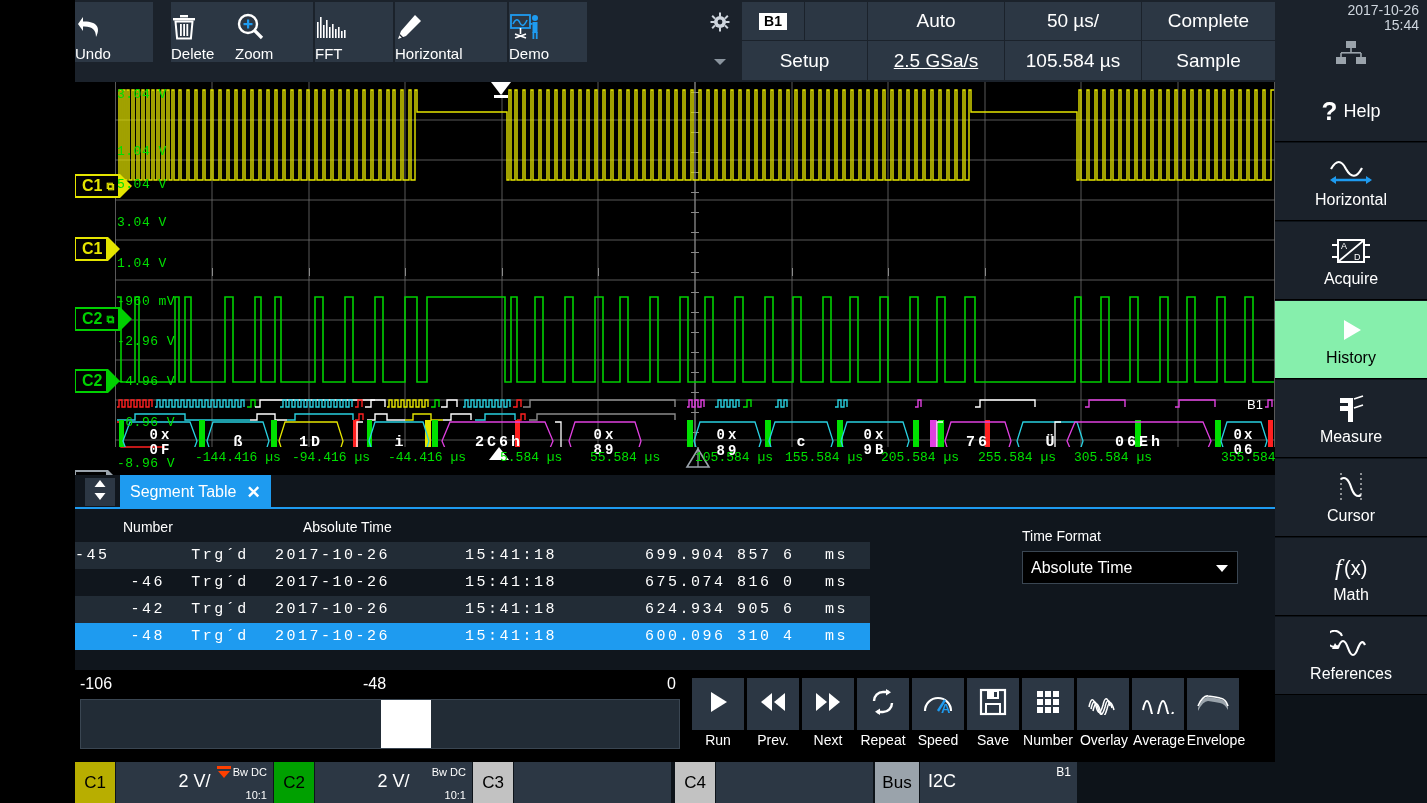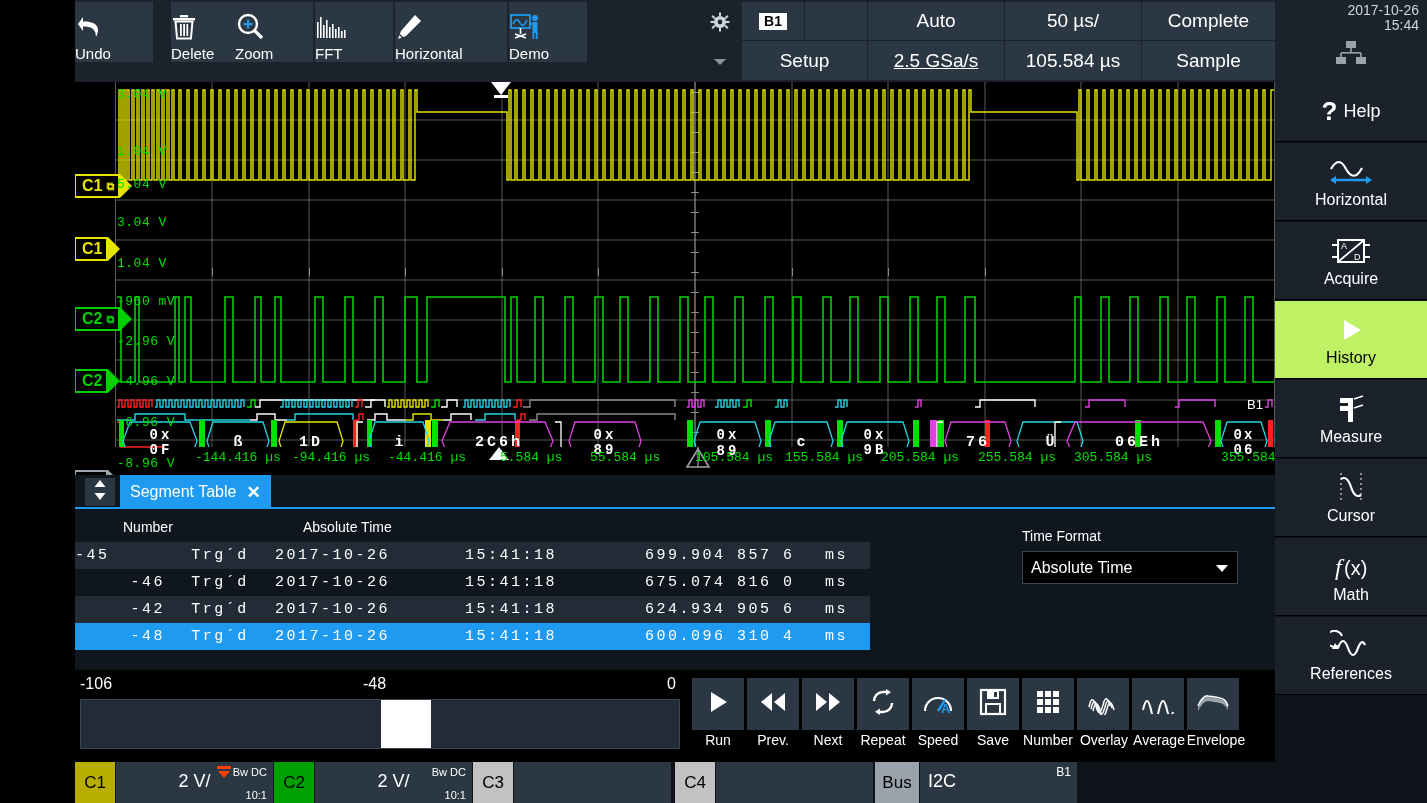--- a/index.html
+++ b/index.html
@@ -95,21 +95,21 @@
   .chval .v{ position:absolute; left:0; right:0; top:9px; text-align:center; font-size:18px; color:#fff;}
   .chval .bw{ position:absolute; right:6px; top:4px; font-size:11px; color:#fff;}
   .chval .rat{ position:absolute; right:6px; bottom:2px; font-size:11px; color:#fff;}
 
   
   .sidebar{ position:absolute; left:1275px; top:82px; width:152px; height:721px; background:#0d1319; }
   .sb-item{ position:absolute; left:0; width:152px; background:#1b222b; border-bottom:1px solid #000;
             display:flex; flex-direction:column; align-items:center; justify-content:center; cursor:pointer;}
   .sb-item .ico{ display:flex; align-items:center; justify-content:center; height:36px;}
   .sb-item .lbl{ font-size:16px; color:#fff; margin-top:1px;}
-  .sb-item.active{ background:#bef264; }
+  .sb-item.active{ background:#86efac; }
 </style>
 </head>
 <body>
 
 <div id="root">
 
   <div class="left-rail"></div>
 
   <div class="toolbar">
 

